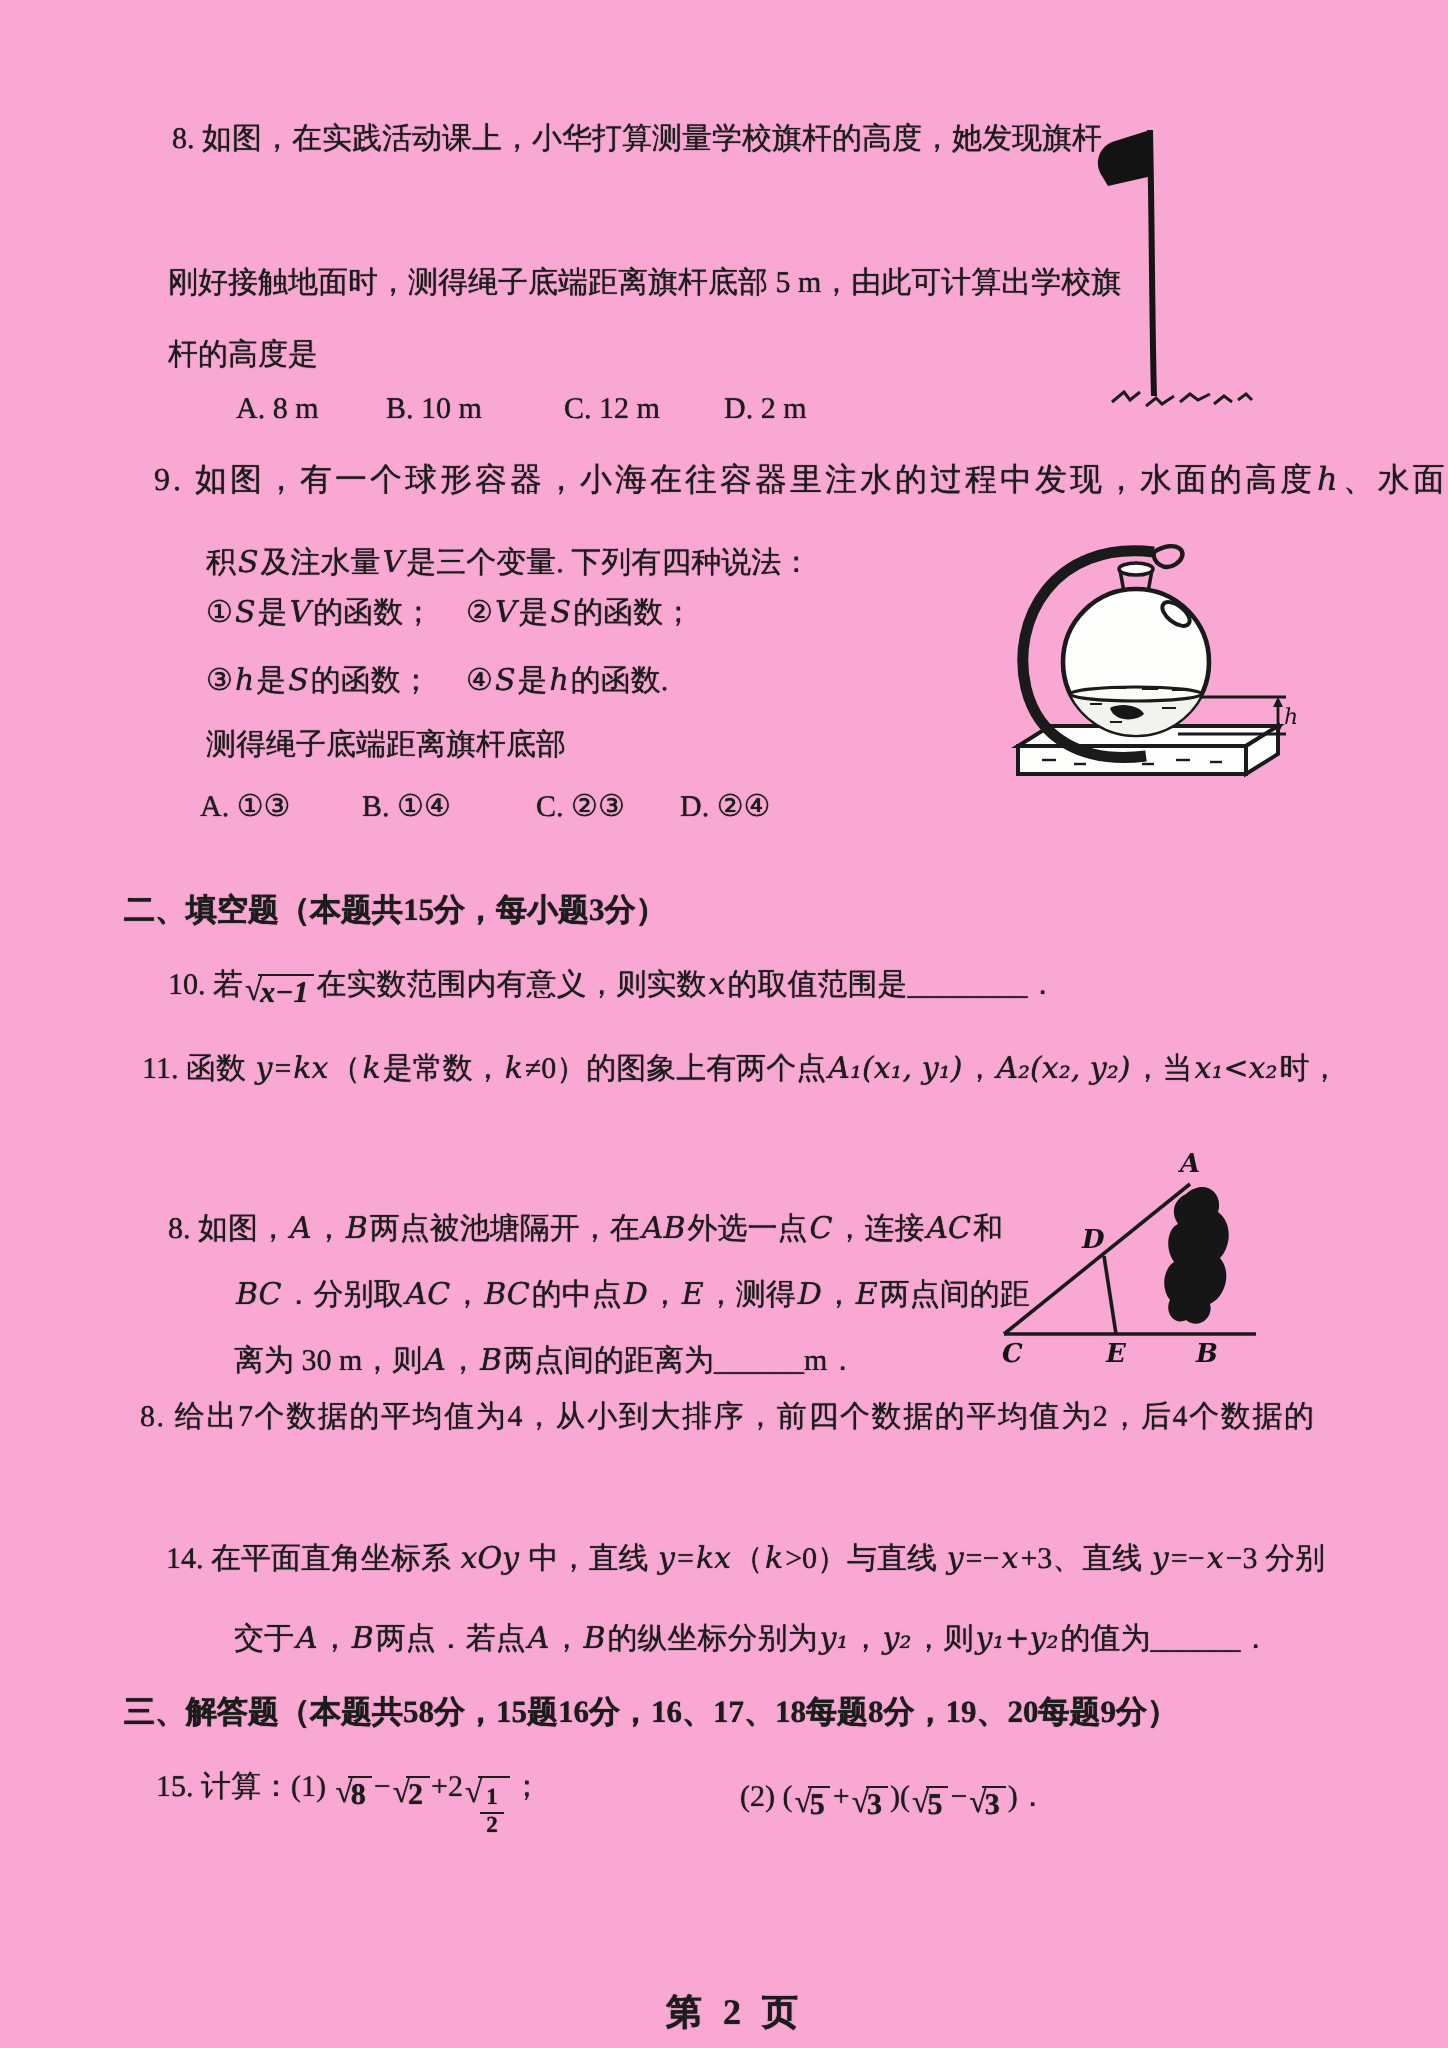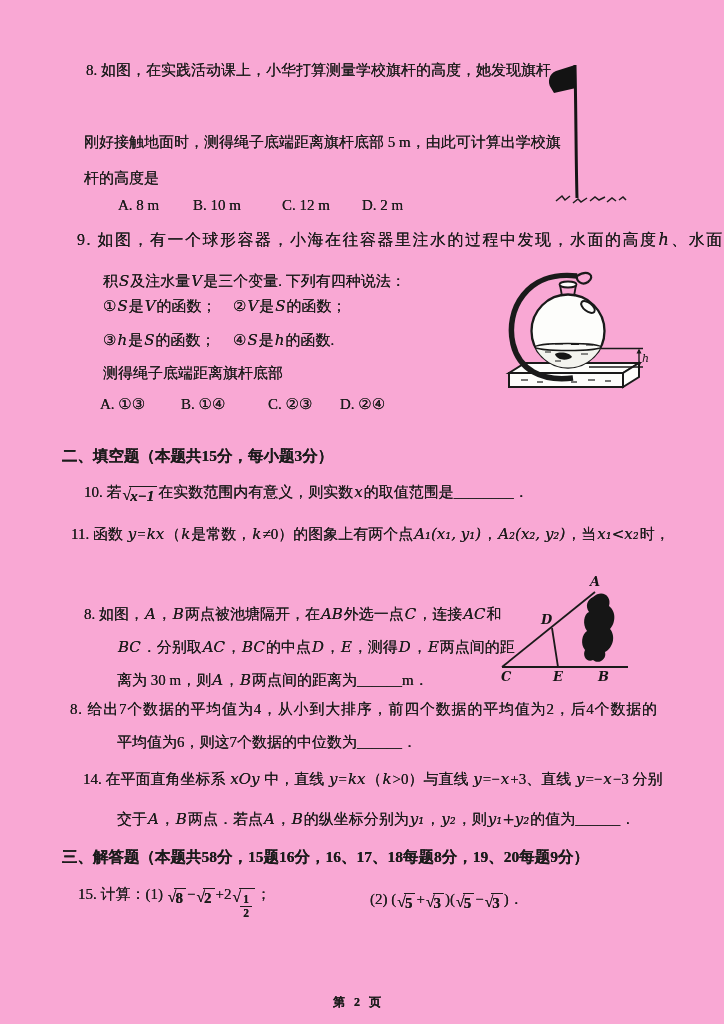--- a/index.html
+++ b/index.html
@@ -18,21 +18,21 @@
   .sqrt{display:inline-flex;align-items:flex-start;vertical-align:-3px;margin:0 1px;}
   .rad{line-height:1.15;font-size:1.05em;}
   .bar{line-height:1.15;border-top:1.6px solid #1c1c1c;padding:1px 3px 0 1px;margin-left:-2px;font-weight:bold;}
   .frac{display:inline-flex;flex-direction:column;align-items:center;font-size:11.5px;line-height:1.15;}
   .fn{padding:0 3px;}
   .fd{border-top:1.2px solid #1c1c1c;padding:0 3px;}
   .fig{position:absolute;}
   .fig svg{display:block;}
   .figlbl{font-family:"DejaVu Serif",serif;font-style:italic;font-weight:700;font-size:13px;fill:#151515;}
   .figlbl-sm{font-family:"DejaVu Serif",serif;font-style:italic;font-size:11px;fill:#151515;}
-  .footer{font-weight:700;font-size:12px;letter-spacing:3px;}
+  .footer{font-weight:700;font-size:18px;letter-spacing:3px;}
 </style>
 </head>
 <body>
 
 <div class="page">
 
   <div class="line" style="left:86px;top:61px">8. 如图，在实践活动课上，小华打算测量学校旗杆的高度，她发现旗杆</div>
   <div class="line" style="left:84px;top:133px">刚好接触地面时，测得绳子底端距离旗杆底部 5 m，由此可计算出学校旗</div>
   <div class="line" style="left:84px;top:169px">杆的高度是</div>
   <div class="line" style="left:118px;top:196px">A. 8 m</div>
@@ -140,21 +140,20 @@
       </g>
       <text x="98" y="13" class="figlbl">A</text>
       <text x="49" y="51" class="figlbl">D</text>
       <text x="9" y="108" class="figlbl">C</text>
       <text x="61" y="108" class="figlbl">E</text>
       <text x="106" y="108" class="figlbl">B</text>
     </svg>
   </div>
 
   <div class="line" style="left:70px;top:700px;letter-spacing:0.8px">8. 给出7个数据的平均值为4，从小到大排序，前四个数据的平均值为2，后4个数据的</div>
-  <div class="line" style="left:117px;top:733px">平均值为6，则这7个数据的中位数为______．</div>
 
   <div class="line" style="left:83px;top:770px"><span class="ct">14. 在平面直角坐标系 </span><span class="mi">xOy</span><span class="ct"> 中，直线 </span><span class="mi">y</span><span class="ct">=</span><span class="mi">kx</span><span class="ct">（</span><span class="mi">k</span><span class="ct">&gt;0）与直线 </span><span class="mi">y</span><span class="ct">=−</span><span class="mi">x</span><span class="ct">+3、直线 </span><span class="mi">y</span><span class="ct">=−</span><span class="mi">x</span><span class="ct">−3 分别</span></div>
   <div class="line" style="left:117px;top:810px"><span class="ct">交于</span><span class="mi">A</span><span class="ct">，</span><span class="mi">B</span><span class="ct">两点．若点</span><span class="mi">A</span><span class="ct">，</span><span class="mi">B</span><span class="ct">的纵坐标分别为</span><span class="mi">y₁</span><span class="ct">，</span><span class="mi">y₂</span><span class="ct">，则</span><span class="mi">y₁+y₂</span><span class="ct">的值为______．</span></div>
 
   <div class="line sec" style="left:62px;top:847px">三、解答题（本题共58分，15题16分，16、17、18每题8分，19、20每题9分）</div>
 
   <div class="line" style="left:78px;top:885px"><span class="ct">15. 计算：(1) </span><span class="sqrt">
         <span class="rad">√</span>
         <span class="bar">8</span>
       </span><span class="ct">−</span><span class="sqrt">

